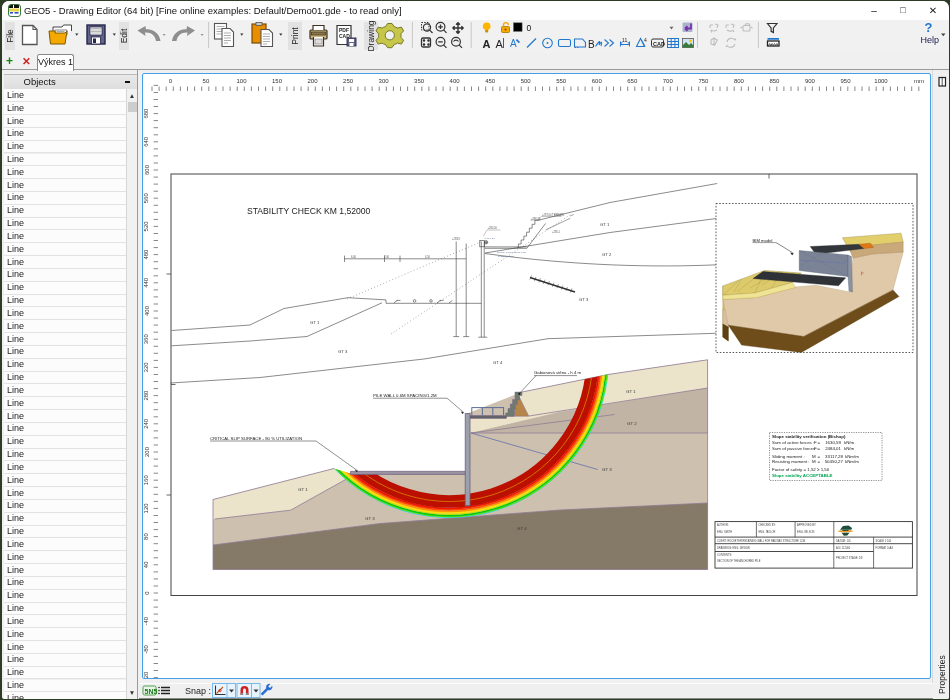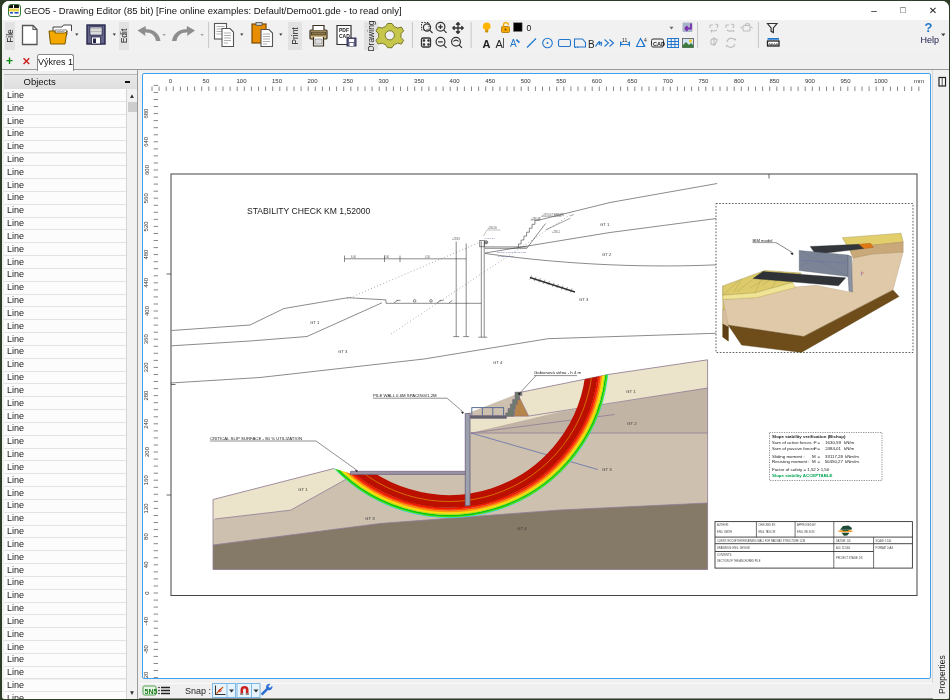--- a/index.html
+++ b/index.html
@@ -29,21 +29,21 @@
     <div id="title">
       <div id="appicon">
         <svg width="10" height="10" style="position:absolute;left:0;top:0">
           <rect x="0" y="0" width="4" height="3" fill="#111"></rect>
           <rect x="5" y="0" width="5" height="3" fill="#111"></rect>
           <rect x="0" y="3.5" width="10" height="3" fill="#e8d44a"></rect>
           <rect x="1" y="7" width="3" height="1.6" fill="#2255cc"></rect>
           <rect x="5.5" y="7" width="4" height="1.6" fill="#2255cc"></rect>
         </svg>
       </div>
-      <div class="txt">GEO5 - Drawing Editor (85 bit) [Fine online examples: Default/Demo01.gde - to read only]</div>
+      <div class="txt">GEO5 - Drawing Editor (64 bit) [Fine online examples: Default/Demo01.gde - to read only]</div>
       <div class="winbtn" style="right:68px;font-size:10px">–</div>
       <div class="winbtn" style="right:39px">□</div>
       <div class="winbtn" style="right:9px;font-size:10px">✕</div>
     </div>
     <div id="toolbar">
       <div class="vstrip" style="left:3px">
         <span>File</span>
       </div>
       <div class="vstrip" style="left:117px">
         <span>Edit</span>

